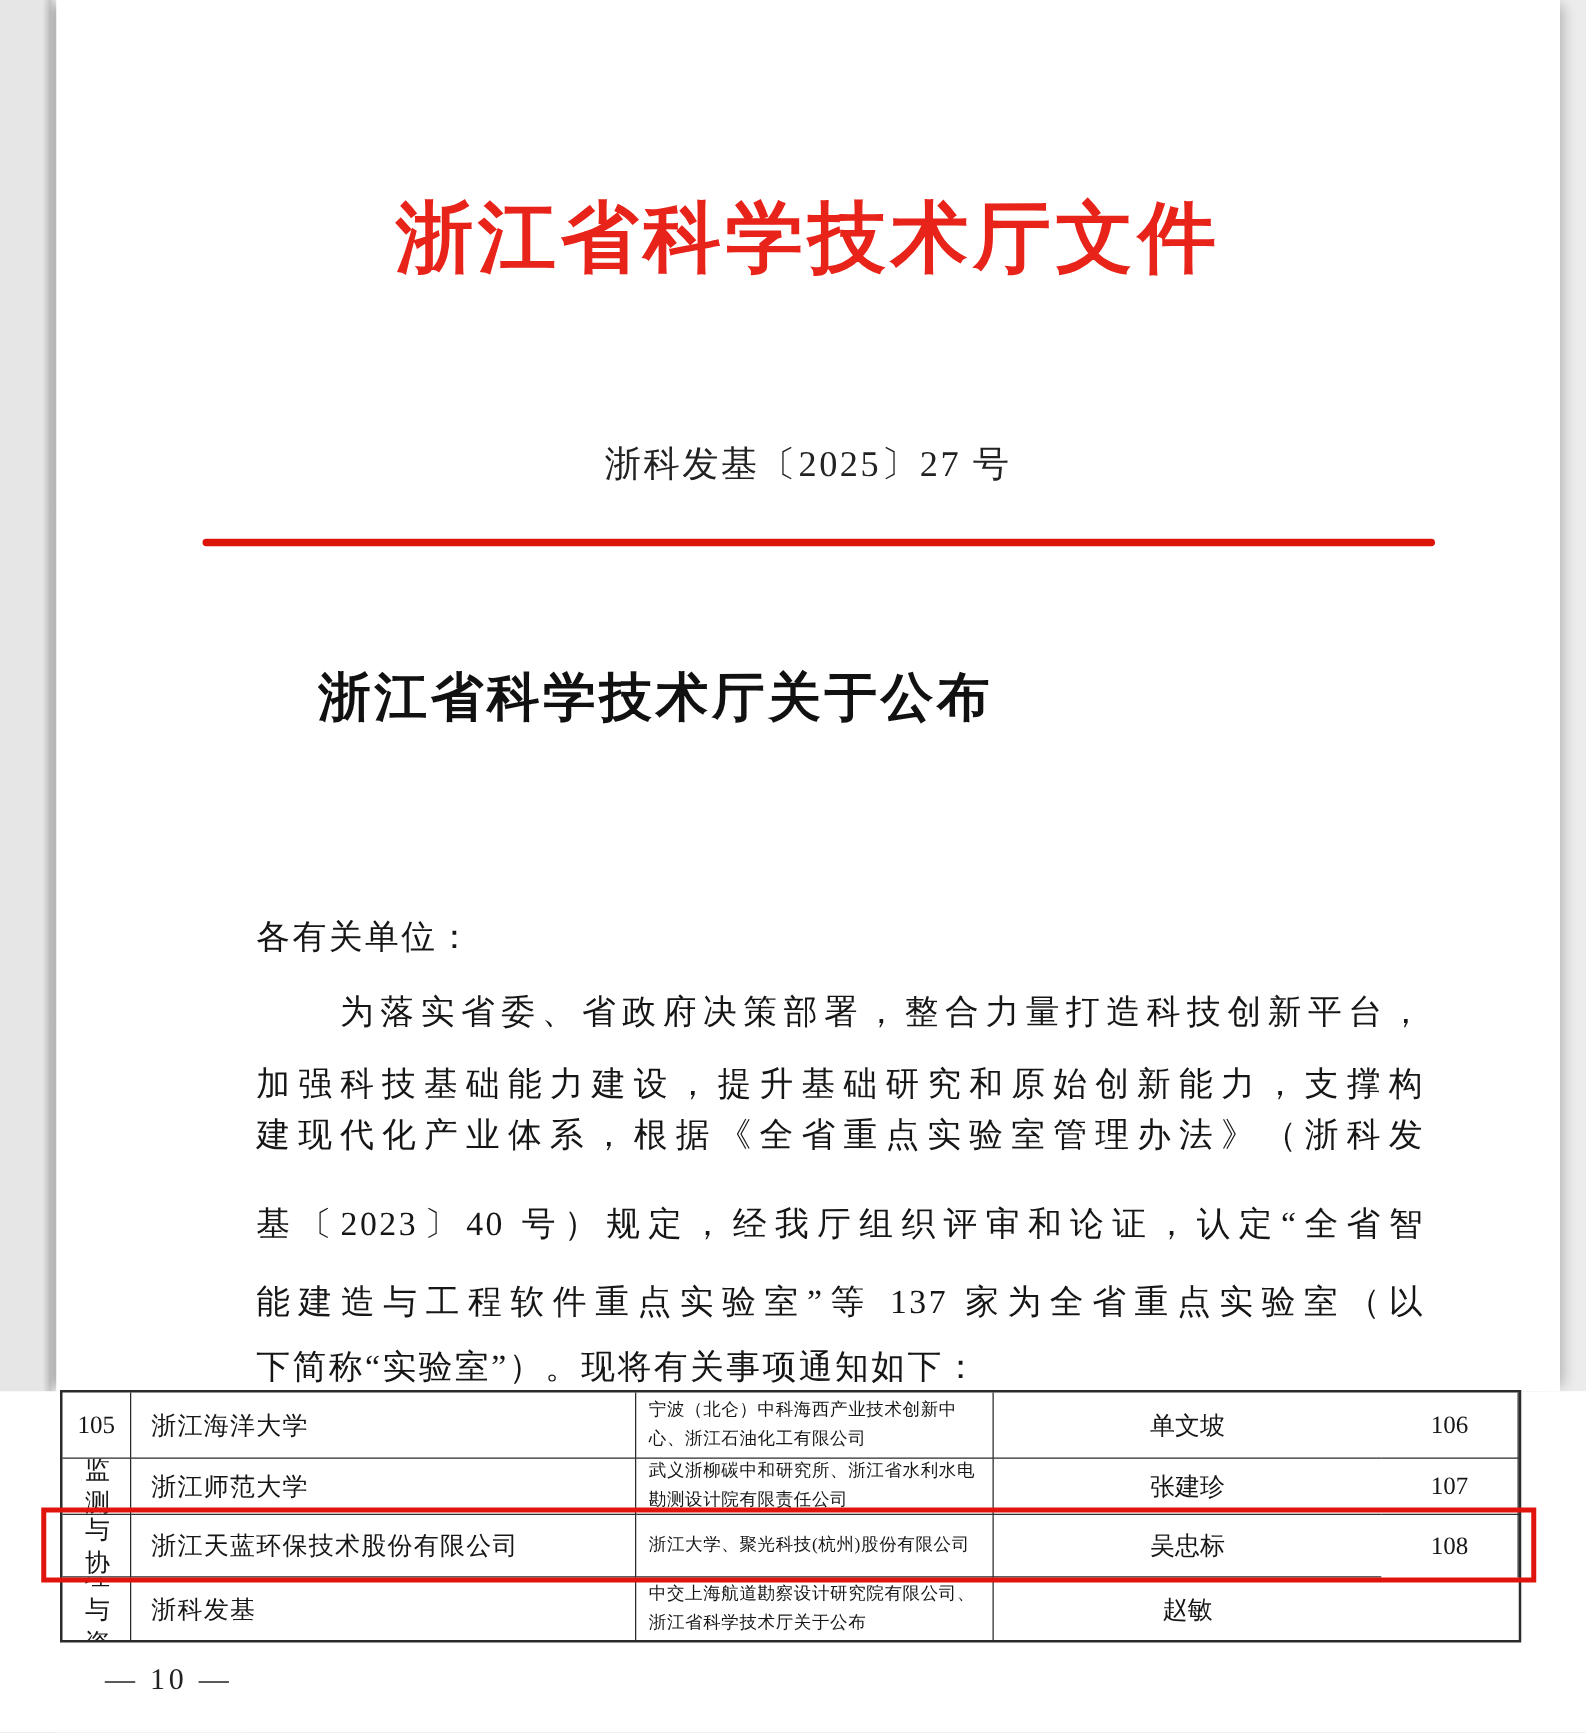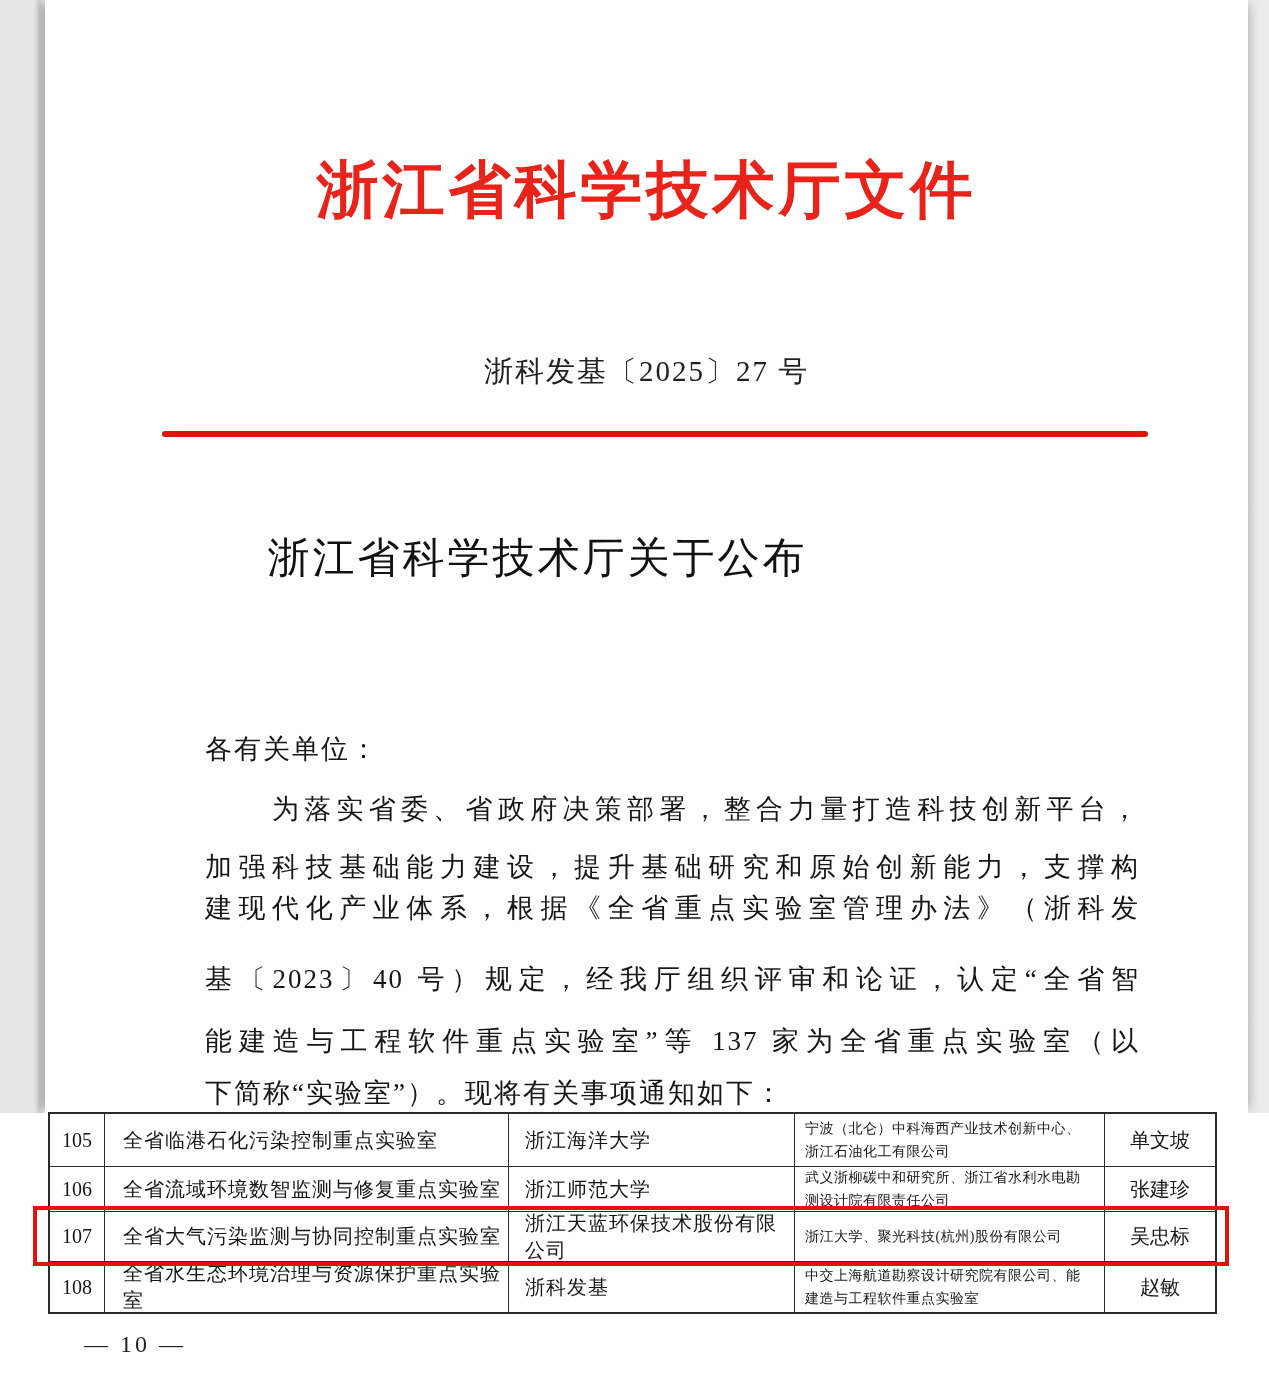--- a/index.html
+++ b/index.html
@@ -23,22 +23,22 @@
   }
   .doc-number {
     position:absolute; left:45px; top:352px; width:1203px;
     text-align:center; font-size:29px; letter-spacing:2px; color:#222;
   }
   .red-rule {
     position:absolute; left:162px; top:431px; width:986px; height:6px;
     background:#dd1408; border-radius:3px;
   }
   .notice-t1, .notice-t2 {
-    position:absolute; left:58px; width:959px; text-align:center;
-    font-weight:normal; color:#111; font-size:42px; letter-spacing:3px; white-space:nowrap;
+    position:absolute; left:45px; width:959px; text-align:center;
+    font-weight:bold; color:#111; font-size:42px; letter-spacing:3px; white-space:nowrap;
   }
   .notice-t1 { top:530px; }
   .notice-t2 { top:600px; }
   .bl {
     position:absolute; left:205px; width:935px; font-size:27px; color:#161616;
     letter-spacing:2px; white-space:nowrap;
   }
   .bl.just { text-align:justify; text-align-last:justify; white-space:normal; height:40px; overflow:hidden; }
   .bl.indent { left:272px; width:868px; }
   .salutation { top:731px; }
@@ -92,41 +92,40 @@
   <div class="bl just indent l1">为落实省委、省政府决策部署，整合力量打造科技创新平台，</div>
   <div class="bl just l2">加强科技基础能力建设，提升基础研究和原始创新能力，支撑构</div>
   <div class="bl just l3">建现代化产业体系，根据《全省重点实验室管理办法》（浙科发</div>
   <div class="bl just l4">基〔2023〕40 号）规定，经我厅组织评审和论证，认定“全省智</div>
   <div class="bl just l5">能建造与工程软件重点实验室”等 137 家为全省重点实验室（以</div>
   <div class="bl l6">下简称“实验室”）。现将有关事项通知如下：</div>
 
   <div class="ktable">
 
     <div class="tc num">105</div>
-    <div class="tc lab">全省临港石化污染控制重点实验室</div>
     <div class="tc host">浙江海洋大学</div>
     <div class="tc part">宁波（北仑）中科海西产业技术创新中心、浙江石油化工有限公司</div>
     <div class="tc dir lastcol">单文坡</div>
 
     <div class="tc num">106</div>
     <div class="tc lab">全省流域环境数智监测与修复重点实验室</div>
     <div class="tc host">浙江师范大学</div>
     <div class="tc part">武义浙柳碳中和研究所、浙江省水利水电勘测设计院有限责任公司</div>
     <div class="tc dir lastcol">张建珍</div>
 
     <div class="tc num">107</div>
     <div class="tc lab">全省大气污染监测与协同控制重点实验室</div>
     <div class="tc host">浙江天蓝环保技术股份有限公司</div>
     <div class="tc part">浙江大学、聚光科技(杭州)股份有限公司</div>
     <div class="tc dir lastcol">吴忠标</div>
 
     <div class="tc num lastrow">108</div>
     <div class="tc lab lastrow">全省水生态环境治理与资源保护重点实验室</div>
     <div class="tc host lastrow">浙科发基</div>
-    <div class="tc part lastrow">中交上海航道勘察设计研究院有限公司、能建造与工程软件重点实验室</div>
+    <div class="tc part lastrow">中交上海航道勘察设计研究院有限公司、浙江省科学技术厅关于公布</div>
     <div class="tc dir lastcol lastrow">赵敏</div>
   </div>
 
   <div class="highlight-box"></div>
 
   <div class="page-number">— 10 —</div>
 
 </div>
 
 </body></html>

